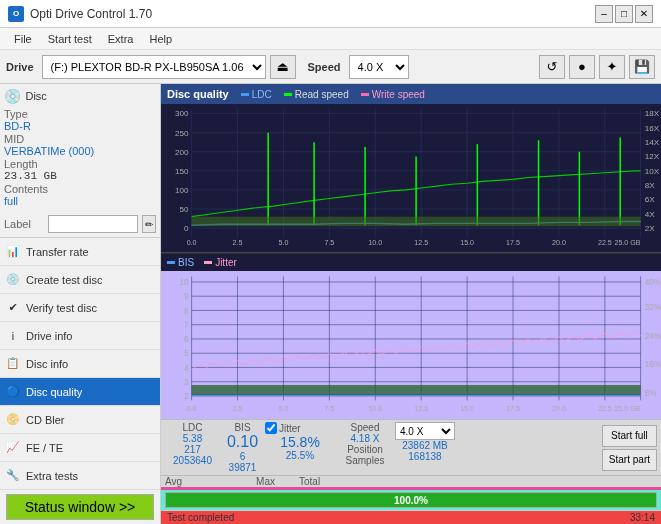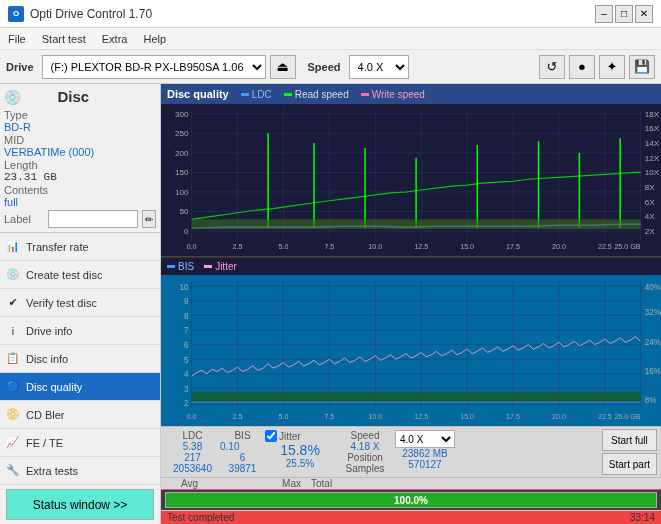--- a/index.html
+++ b/index.html
@@ -8,21 +8,21 @@
     
     .title-bar { background: #fff; height: 28px; display: flex; align-items: center; justify-content: space-between; padding: 0 8px; border-bottom: 1px solid #ccc; }
     .title-bar-left { display: flex; align-items: center; gap: 6px; }
     .title-bar-icon { width: 16px; height: 16px; background: #1a6bc4; border-radius: 2px; display: flex; align-items: center; justify-content: center; }
     .title-bar-icon span { color: white; font-size: 8px; font-weight: bold; }
     .title-bar-title { font-size: 12px; color: #333; }
     .title-bar-controls { display: flex; gap: 2px; }
     .title-btn { width: 18px; height: 18px; border: 1px solid #999; background: #e8e8e8; cursor: pointer; display: flex; align-items: center; justify-content: center; font-size: 10px; }
 
     
-    .menu-bar { background: #f5f5f5; height: 22px; display: flex; align-items: center; padding: 0 0; border-bottom: 1px solid #ddd; }
+    .menu-bar { background: #f5f5f5; height: 22px; display: flex; align-items: center; padding: 0 6px; border-bottom: 1px solid #ddd; }
     .menu-item { padding: 2px 8px; cursor: pointer; font-size: 11px; color: #333; }
 
     
     .toolbar { background: #f0f0f0; height: 34px; display: flex; align-items: center; padding: 0 6px; border-bottom: 1px solid #ccc; gap: 4px; }
     .toolbar-label { font-size: 11px; color: #333; font-weight: bold; margin-right: 4px; }
     .toolbar-select { height: 24px; font-size: 11px; border: 1px solid #aaa; background: white; padding: 0 4px; min-width: 180px; }
     .toolbar-btn { height: 24px; width: 26px; border: 1px solid #aaa; background: #e8e8e8; cursor: pointer; display: flex; align-items: center; justify-content: center; font-size: 13px; }
     .toolbar-speed-label { font-size: 11px; color: #333; font-weight: bold; margin-left: 8px; margin-right: 4px; }
     .toolbar-speed-select { height: 24px; font-size: 11px; border: 1px solid #aaa; background: white; padding: 0 4px; min-width: 60px; }
     .toolbar-spacer { flex: 1; }
@@ -30,38 +30,38 @@
     
     .main { display: flex; height: calc(524px - 84px); }
 
     
     .sidebar { width: 161px; background: #f0f0f0; border-right: 1px solid #ccc; display: flex; flex-direction: column; }
     
     
     .disc-panel { background: #f0f0f0; padding: 4px; border-bottom: 1px solid #ccc; }
     .disc-panel-header { display: flex; align-items: center; gap: 4px; margin-bottom: 4px; }
     .disc-icon { font-size: 14px; }
-    .disc-label { font-size: 15px; font-weight: bold; color: #333; margin-left: 32px; }
+    .disc-label { font-size: 11px; font-weight: normal; color: #333; }
     .disc-info-row { display: flex; margin-bottom: 1px; flex-direction: column; }
     .disc-info-key { color: #666; width: 55px; font-size: 11px; }
     .disc-info-val { color: #1a6bc4; font-size: 11px; flex: 1; }
     .disc-info-val.black { color: #333; font-family: Liberation Mono, monospace; }
-    .label-row { display: flex; align-items: center; gap: 4px; margin-top: 2px; }
+    .label-row { display: flex; align-items: center; gap: 4px; margin-top: 8px; }
     .label-input { height: 18px; border: 1px solid #aaa; width: 90px; font-size: 10px; padding: 0 2px; }
     .label-btn { height: 18px; width: 18px; border: 1px solid #aaa; background: #e8e8e8; cursor: pointer; display: flex; align-items: center; justify-content: center; font-size: 10px; }
 
     
     .nav-items { display: flex; flex-direction: column; }
     .nav-item { height: 28px; display: flex; align-items: center; padding: 0 6px; cursor: pointer; border-bottom: 1px solid #ddd; gap: 6px; font-size: 11px; color: #333; }
     .nav-item.active { background: #1a6bc4; color: white; }
     .nav-item .nav-icon { width: 14px; height: 14px; display: flex; align-items: center; justify-content: center; font-size: 11px; }
     .nav-item .nav-label { font-size: 11px; }
 
     
-    .status-btn { margin: 4px 6px; height: 34px; border: 1px solid #aaa; background: #5eead4; cursor: pointer; font-size: 12px; display: flex; align-items: center; justify-content: center; gap: 4px; }
+    .status-btn { margin: 4px 6px; height: 34px; border: 1px solid #aaa; background: #84cc16; cursor: pointer; font-size: 14px; display: flex; align-items: center; justify-content: center; gap: 4px; }
     .legend-item { display: flex; align-items: center; gap: 3px; font-size: 10px; color: #ddd; }
     .legend-dot { width: 8px; height: 3px; }
     .legend-dot.ldc { background: #4499ff; }
     .legend-dot.read { background: #00ff00; }
 
     
     .action-btn { height: 22px; border: 1px solid #aaa; background: #e8e8e8; cursor: pointer; font-size: 10px; padding: 0 6px; }
     
     
     .content-pane { flex: 1; display: flex; flex-direction: column; overflow: hidden; }
@@ -275,21 +275,21 @@
       <div class="legend-item">
         <div class="legend-dot ldc"></div>
         <span style="color:#88bbff;font-size:10px;">BIS</span>
       </div>
       <div class="legend-item">
         <div class="legend-dot" style="background:#ff99cc;"></div>
         <span style="color:#ff99cc;font-size:10px;">Jitter</span>
       </div>
     </div>
 
-    <div style="flex:1;position:relative;background:#0369a1;overflow:hidden;">
+    <div style="flex:1;position:relative;background:#c4b5fd;overflow:hidden;">
       <svg width="100%" height="100%" viewBox="0 0 490 135" preserveAspectRatio="none">
 
         <line x1="30" y1="5" x2="30" y2="118" stroke="#2a3a6a" stroke-width="0.5"></line>
         <line x1="75" y1="5" x2="75" y2="118" stroke="#2a3a6a" stroke-width="0.5"></line>
         <line x1="120" y1="5" x2="120" y2="118" stroke="#2a3a6a" stroke-width="0.5"></line>
         <line x1="165" y1="5" x2="165" y2="118" stroke="#2a3a6a" stroke-width="0.5"></line>
         <line x1="210" y1="5" x2="210" y2="118" stroke="#2a3a6a" stroke-width="0.5"></line>
         <line x1="255" y1="5" x2="255" y2="118" stroke="#2a3a6a" stroke-width="0.5"></line>
         <line x1="300" y1="5" x2="300" y2="118" stroke="#2a3a6a" stroke-width="0.5"></line>
         <line x1="345" y1="5" x2="345" y2="118" stroke="#2a3a6a" stroke-width="0.5"></line>
@@ -347,21 +347,21 @@
 
       <div style="display:flex;gap:0;flex:1;">
         <div style="display:flex;flex-direction:column;min-width:55px;">
           <span style="font-size:10px;color:#555;text-align:center;">LDC</span>
           <span style="font-size:10px;color:#1a6bc4;text-align:center;">5.38</span>
           <span style="font-size:10px;color:#1a6bc4;text-align:center;">217</span>
           <span style="font-size:10px;color:#1a6bc4;text-align:center;">2053640</span>
         </div>
         <div style="display:flex;flex-direction:column;min-width:45px;">
           <span style="font-size:10px;color:#555;text-align:center;">BIS</span>
-          <span style="font-size:10px;color:#1a6bc4;">0.10</span>
+          <span style="font-size:16px;color:#1a6bc4;text-align:center;">0.10</span>
           <span style="font-size:10px;color:#1a6bc4;text-align:center;">6</span>
           <span style="font-size:10px;color:#1a6bc4;text-align:center;">39871</span>
         </div>
 
         <div style="display:flex;flex-direction:column;min-width:70px;">
           <div style="display:flex;align-items:center;gap:2px;">
             <input type="checkbox" checked="" style="width: 12px; height: 12px;">
             <span style="font-size:10px;color:#555;">Jitter</span>
           </div>
           <span style="font-size:14px;color:#1a6bc4;text-align:center;">15.8%</span>
@@ -374,37 +374,37 @@
           <span style="font-size:10px;color:#1a6bc4;text-align:center;">4.18 X</span>
           <span style="font-size:10px;color:#555;text-align:center;">Position</span>
           <span style="font-size:10px;color:#555;text-align:center;">Samples</span>
         </div>
 
         <div style="display:flex;flex-direction:column;min-width:60px;">
           <select style="height:18px;font-size:10px;border:1px solid #aaa;background:white;">
             <option>4.0 X</option>
           </select>
           <span style="font-size:10px;color:#1a6bc4;text-align:center;">23862 MB</span>
-          <span style="font-size:10px;color:#1a6bc4;text-align:center;">570127</span>
+          <span style="font-size:10px;color:#1a6bc4;text-align:center;">168138</span>
         </div>
       </div>
 
       <div style="display:flex;flex-direction:column;gap:2px;">
         <button class="action-btn">Start full</button>
         <button class="action-btn">Start part</button>
       </div>
     </div>
 
-    <div style="background:#d8d8d8;display:flex;padding:0 20px;gap:10px;border-top:1px solid #bbb;">
+    <div style="background:#d8d8d8;display:flex;padding:0 4px;gap:0;border-top:1px solid #bbb;">
       <span style="font-size:10px;color:#555;min-width:55px;text-align:left;">Avg</span>
       <span style="font-size:10px;color:#555;min-width:55px;text-align:right;">Max</span>
-      <span style="font-size:10px;color:#555;min-width:55px;text-align:left;">Total</span>
-    </div>
-
-    <div style="background:#404040;padding:2px 4px;border-top:1px solid #ec4899;">
+      <span style="font-size:10px;color:#555;min-width:55px;text-align:left;margin-left:24px;">Total</span>
+    </div>
+
+    <div style="background:#5eead4;padding:2px 4px;border-top:3px solid #ec4899;">
       <div style="height:16px;background:#ccc;border:1px solid #aaa;">
         <div style="height:100%;background:#22aa22;width:100%;display:flex;align-items:center;justify-content:center;color:white;font-size:10px;font-weight:bold;">100.0%</div>
       </div>
     </div>
 
     <div style="background:#ef4444;padding:1px 6px;font-size:10px;color:#333;display:flex;justify-content:space-between;border-top:1px solid #ccc;">
       <span>Test completed</span>
       <span>33:14</span>
     </div>
   </div>

